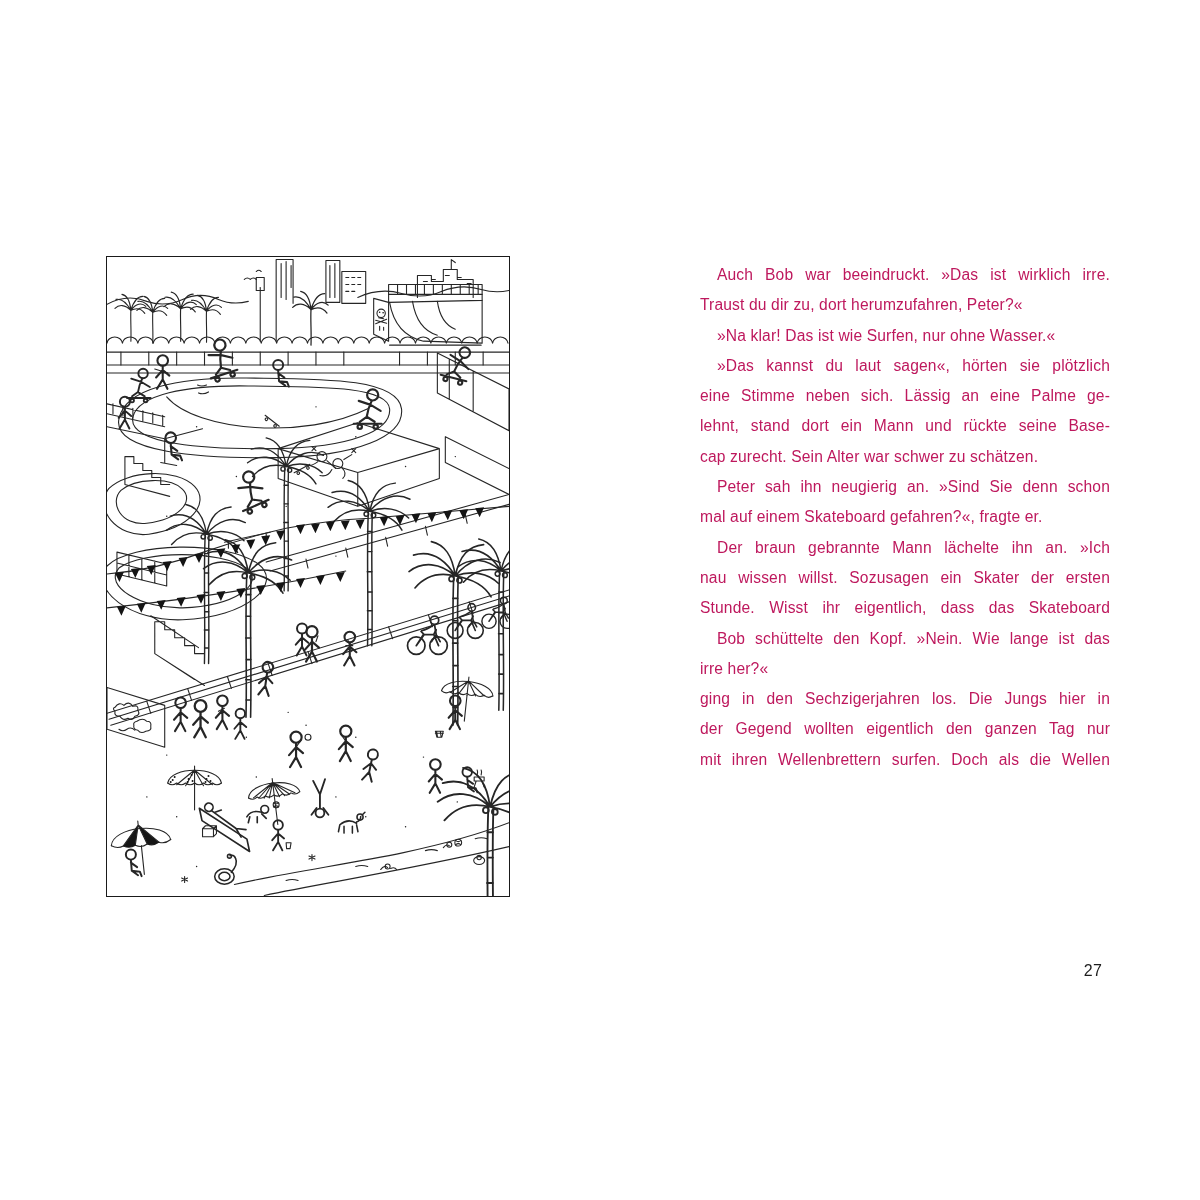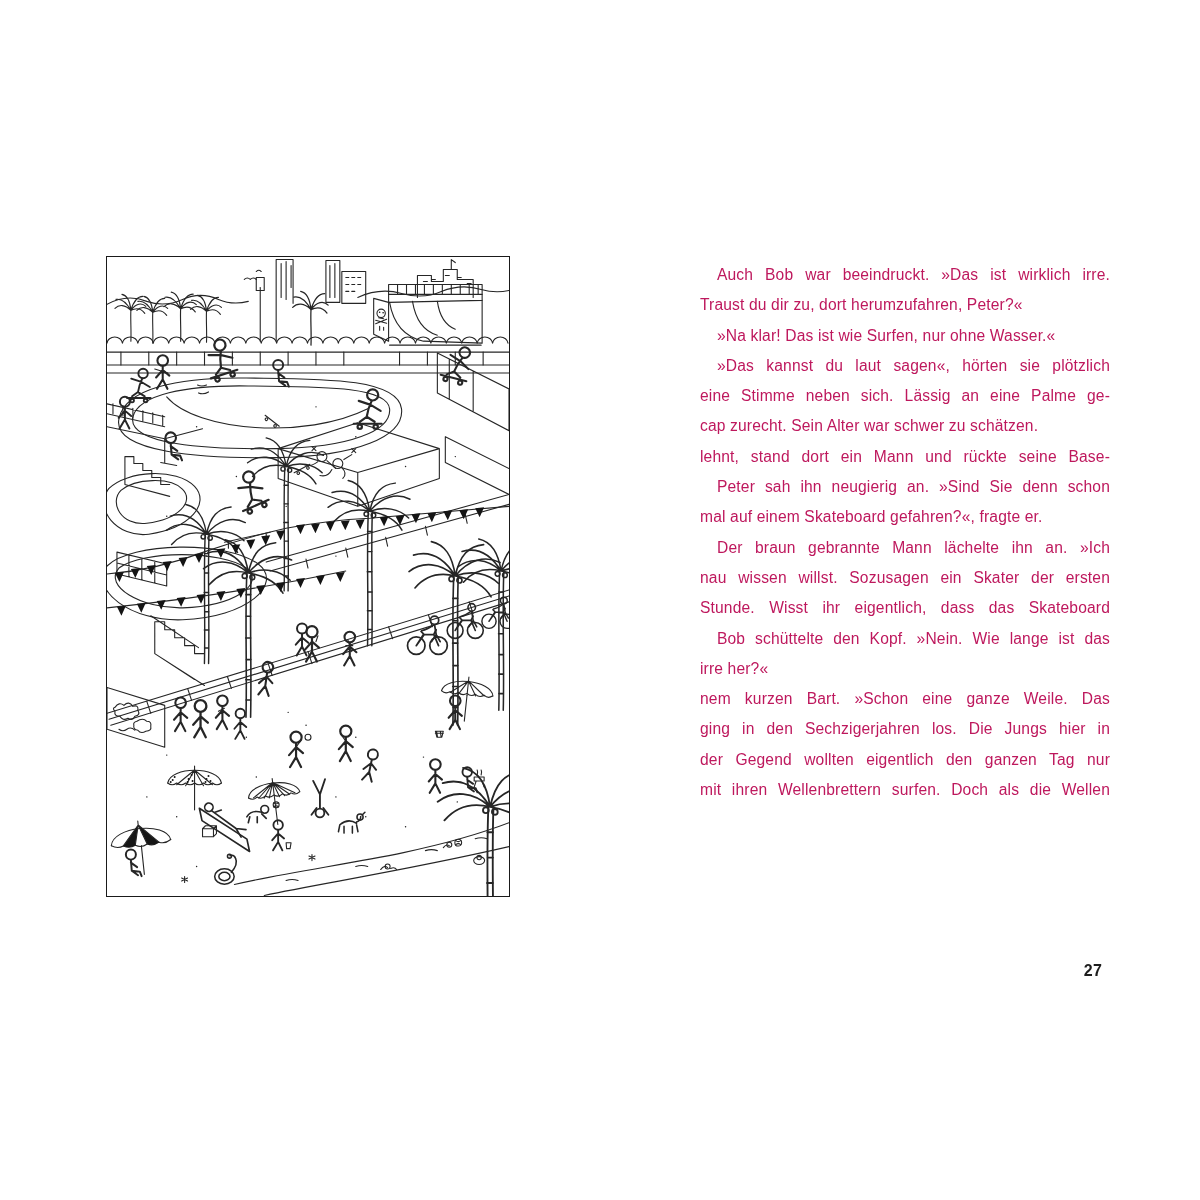--- a/index.html
+++ b/index.html
@@ -12,21 +12,21 @@
   .illustration-frame svg{display:block;width:100%;height:100%;}
   .text-column{
     position:absolute;left:692px;top:260px;width:410px;
     font-size:15.6px;line-height:30.3px;letter-spacing:.15px;color:#be185d;margin-left:8px;
   }
   .line{text-align:justify;text-align-last:justify;}
   .line.first{text-indent:17px;}
   .line.plast{text-align:right;text-align-last:left;}
   .page-number{
     position:absolute;left:692px;top:962px;width:410px;text-align:right;
-    font-size:16px;font-weight:700;color:#1d1d1d;letter-spacing:.2px;
+    font-size:16px;font-weight:400;color:#1d1d1d;letter-spacing:.2px;
   }
 </style>
 </head>
 <body>
 
 <div class="page">
 
   <div class="illustration-frame">
     <svg viewBox="0 0 404 641">
       <defs>
@@ -352,38 +352,37 @@
       <div class="para">
         <div class="line first">Auch Bob war beeindruckt. »Das ist wirklich irre.</div>
         <div class="line plast">Traust du dir zu, dort herumzufahren, Peter?«</div>
       </div>
       <div class="para">
         <div class="line first plast">»Na klar! Das ist wie Surfen, nur ohne Wasser.«</div>
       </div>
       <div class="para">
         <div class="line first">»Das kannst du laut sagen«, hörten sie plötzlich</div>
         <div class="line">eine Stimme neben sich. Lässig an eine Palme ge-</div>
+        <div class="line">lehnt, stand dort ein Mann und rückte seine Base-</div>
         <div class="line plast">cap zurecht. Sein Alter war schwer zu schätzen.</div>
-        <div class="line">lehnt, stand dort ein Mann und rückte seine Base-</div>
       </div>
       <div class="para">
         <div class="line first">Peter sah ihn neugierig an. »Sind Sie denn schon</div>
         <div class="line plast">mal auf einem Skateboard gefahren?«, fragte er.</div>
       </div>
       <div class="para">
         <div class="line first">Der braun gebrannte Mann lächelte ihn an. »Ich</div>
         <div class="line">nau wissen willst. Sozusagen ein Skater der ersten</div>
         <div class="line">Stunde. Wisst ihr eigentlich, dass das Skateboard</div>
       </div>
       <div class="para">
         <div class="line first">Bob schüttelte den Kopf. »Nein. Wie lange ist das</div>
         <div class="line plast">irre her?«</div>
       </div>
       <div class="para">
-        <div class="line">nem kurzen Bart. »Schon eine ganze Weile. Das</div>
         <div class="line">ging in den Sechzigerjahren los. Die Jungs hier in</div>
         <div class="line">der Gegend wollten eigentlich den ganzen Tag nur</div>
         <div class="line">mit ihren Wellenbrettern surfen. Doch als die Wellen</div>
       </div>
     </div>
 
   <div class="page-number">27</div>
 </div>
 
 </body></html>

